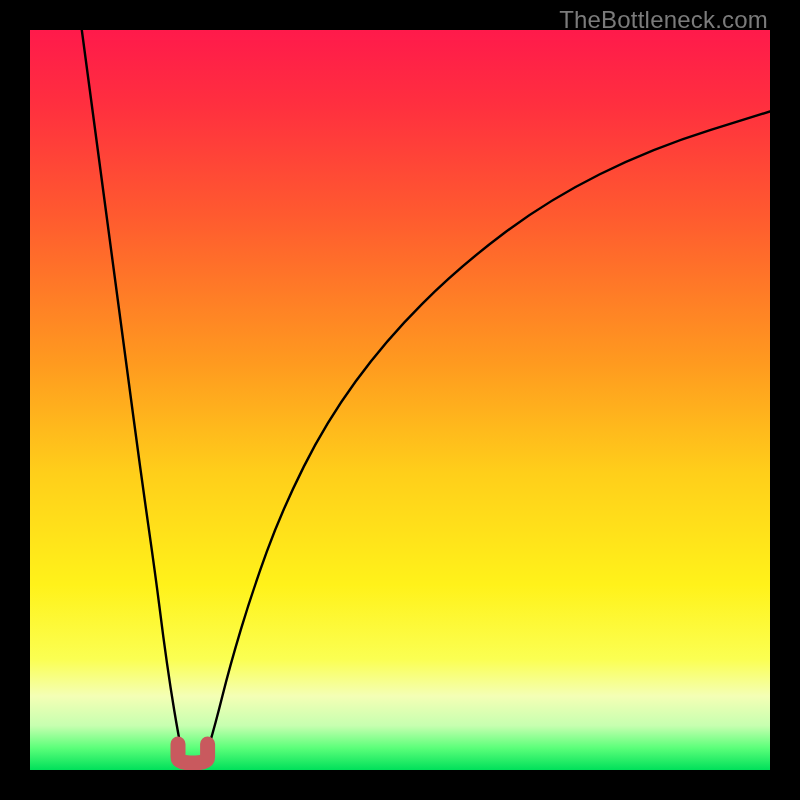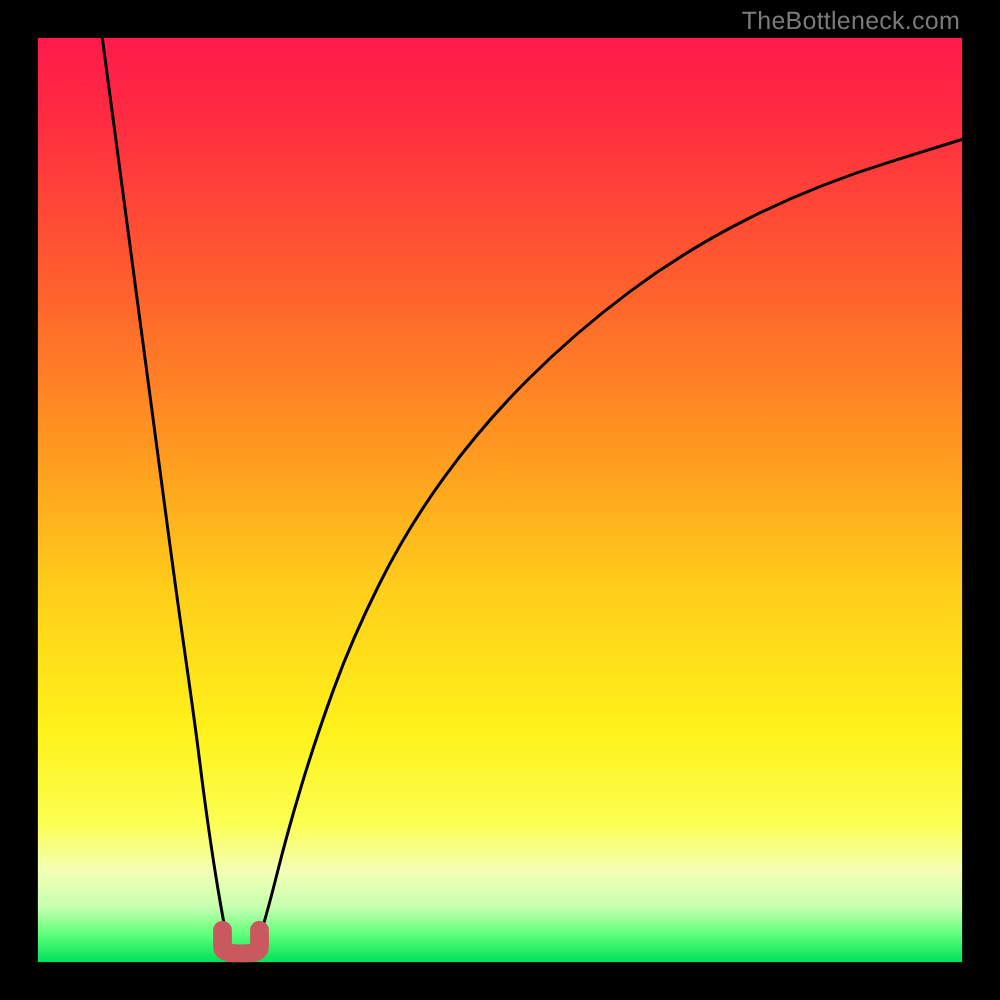--- a/index.html
+++ b/index.html
@@ -26,21 +26,21 @@
   }
   .gradient {
     position: absolute;
     inset: 0;
   }
   .watermark {
     position: absolute;
     top: 6px;
     right: 32px;
     color: #7b7b7b;
-    font-size: 20px;
+    font-size: 24px;
     font-weight: 500;
     letter-spacing: 0.2px;
     user-select: none;
   }
   svg.curves {
     position: absolute;
     inset: 0;
   }
 </style>
 </head>

